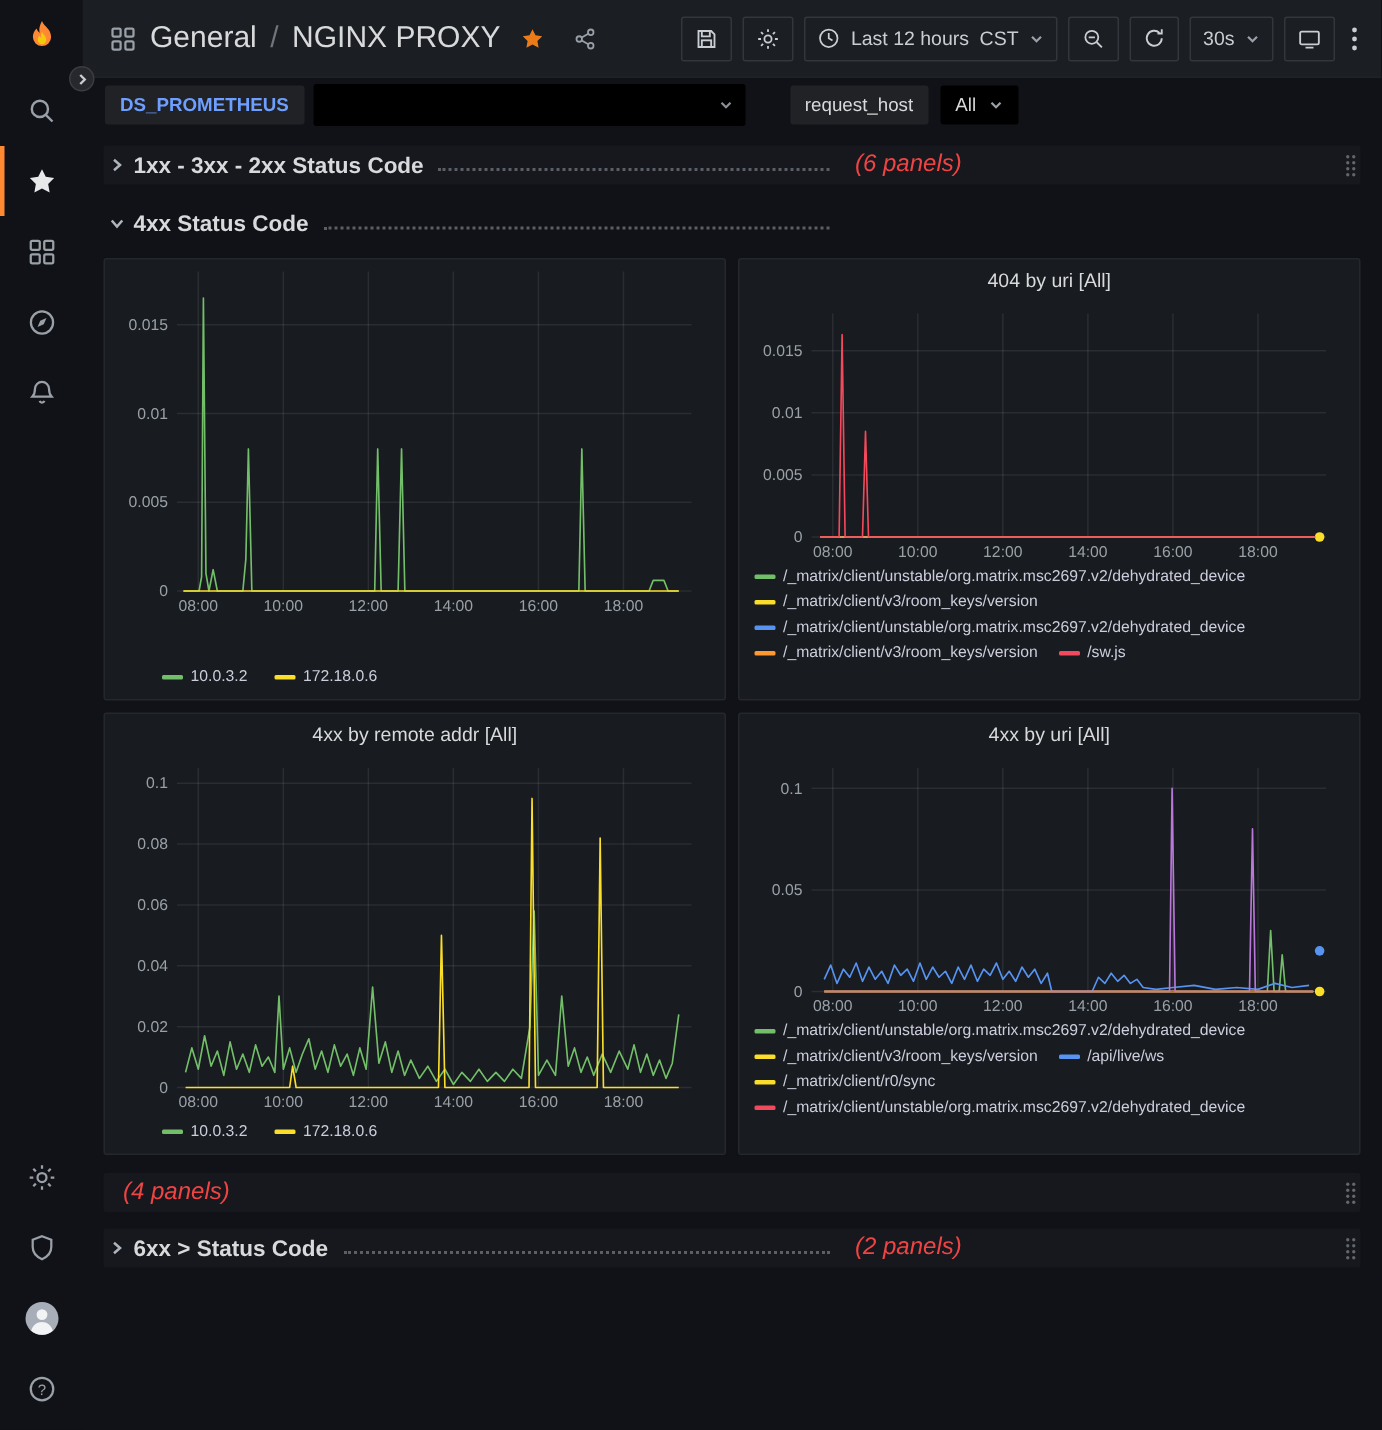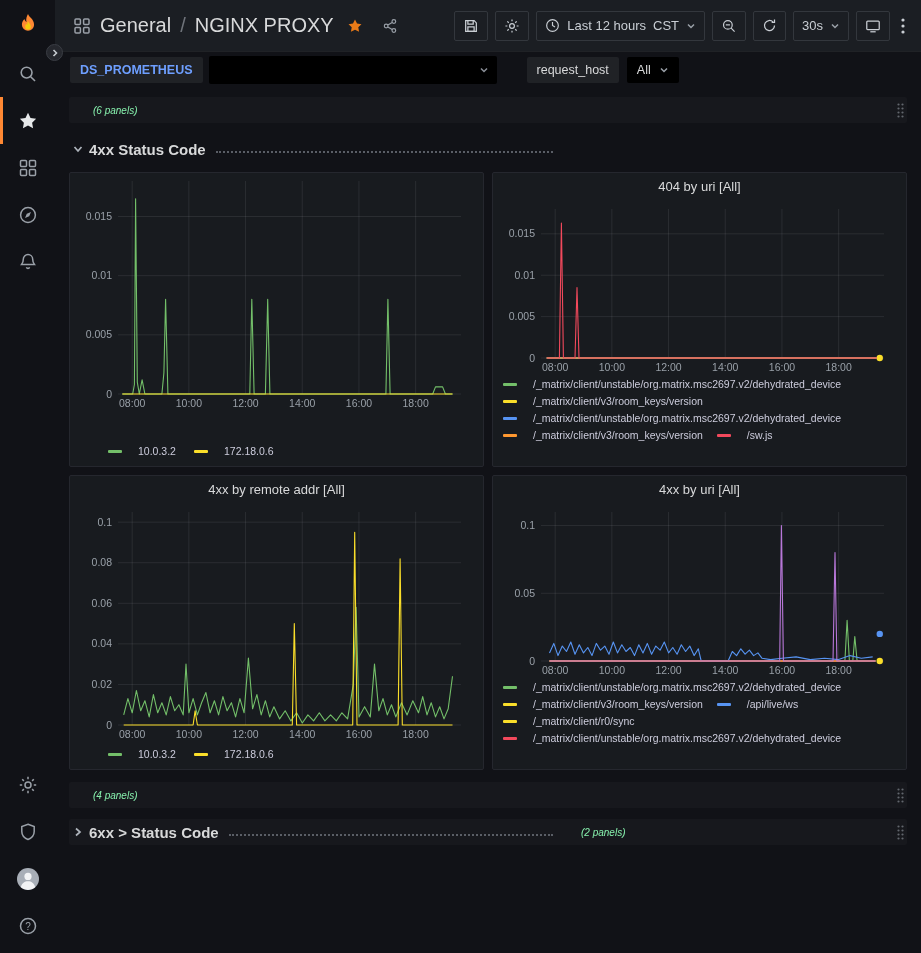--- a/index.html
+++ b/index.html
@@ -48,35 +48,35 @@
 
   
   .dash { position:absolute; left:55px; right:0; top:88px; bottom:0; padding:9px 14px; overflow:hidden; }
   .dashrow { display:flex; align-items:center; height:26px; border-radius:2px; }
   .dashrow.shaded { background:rgba(255,255,255,0.028); }
   .row-head { display:flex; align-items:center; width:488px; background:none; border:none;
     color:#d8d9da; font-family:inherit; cursor:pointer; padding:0; }
   .row-chev { display:flex; color:#aeb4bc; margin:0 6px 0 4px; }
   .row-title { font-size:15px; font-weight:700; white-space:nowrap; }
   .leader { flex:1; border-bottom:2px dotted #5a5e66; margin:0 4px 2px 10px; height:10px; }
-  .row-count { font-size:10px; font-style:italic; color:#86efac; margin-left:24px; }
+  .row-count { font-size:16px; font-style:italic; color:#ef4444; margin-left:13px; }
   .row-drag { margin-left:auto; color:#62666d; cursor:grab; display:flex; padding-right:2px; }
   .m-b14 { margin-bottom:13px; } .m-b8 { margin-bottom:10px; } .m-b16 { margin-bottom:12px; } .m-b10 { margin-bottom:11px; }
 
   .panel-grid { display:grid; grid-template-columns:1fr 1fr; gap:8px; }
   .panel { height:295px; background:#181b1f; border:1px solid #25272e; border-radius:2px;
     display:flex; flex-direction:column; overflow:hidden; padding:0 8px 3px; }
   .panel-title { height:28px; line-height:28px; text-align:center; font-size:13px; font-weight:500;
     color:#d8d9da; cursor:pointer; white-space:nowrap; overflow:hidden; }
   .chart { flex:1; min-height:0; }
   .chart svg text { font-family:"Liberation Sans", sans-serif; }
   .legend-row { display:flex; gap:18px; padding:3px 4px 3px 30px; height:24px; overflow:hidden; }
   .legend-wrap { display:flex; flex-wrap:wrap; column-gap:14px; row-gap:5px; padding:3px 2px 0 2px;
     height:88px; overflow:hidden; align-content:flex-start; }
-  .legend-item { display:flex; align-items:center; gap:16px; font-size:10.5px; color:#ccccdc;
+  .legend-item { display:flex; align-items:center; gap:5px; font-size:10.5px; color:#ccccdc;
     white-space:nowrap; cursor:pointer; }
   .legend-swatch { width:14px; height:3px; border-radius:1px; flex:none; }
 </style>
 </head>
 <body>
 
 <div class="app">
 
   <aside class="sidebar">
     <div class="logo">
@@ -252,20 +252,29 @@
       <span>All</span>
       <svg width="10" height="10" viewBox="0 0 10 10" fill="none" stroke="#9aa0a8" stroke-width="1.5">
         <path d="M2 3.5l3 3 3-3"></path>
       </svg>
     </div>
   </div>
 
   <main class="dash">
 
     <div class="dashrow shaded m-b14">
+      <button class="row-head">
+        <span class="row-chev">
+          <svg width="10" height="10" viewBox="0 0 10 10" fill="none" stroke="currentColor" stroke-width="1.7">
+              <path d="M3 1.5l4 3.5-4 3.5"></path>
+            </svg>
+        </span>
+        <span class="row-title">1xx - 3xx - 2xx Status Code</span>
+        <span class="leader"></span>
+      </button>
       <span class="row-count">(6 panels)</span>
       <span class="row-drag">
         <svg width="9" height="17" viewBox="0 0 9 17" fill="currentColor">
           <circle cx="2.5" cy="2.5" r="1.1"></circle>
             <circle cx="6.5" cy="2.5" r="1.1"></circle>
             <circle cx="2.5" cy="6.5" r="1.1"></circle>
             <circle cx="6.5" cy="6.5" r="1.1"></circle>
           <circle cx="2.5" cy="10.5" r="1.1"></circle>
             <circle cx="6.5" cy="10.5" r="1.1"></circle>
             <circle cx="2.5" cy="14.5" r="1.1"></circle>

